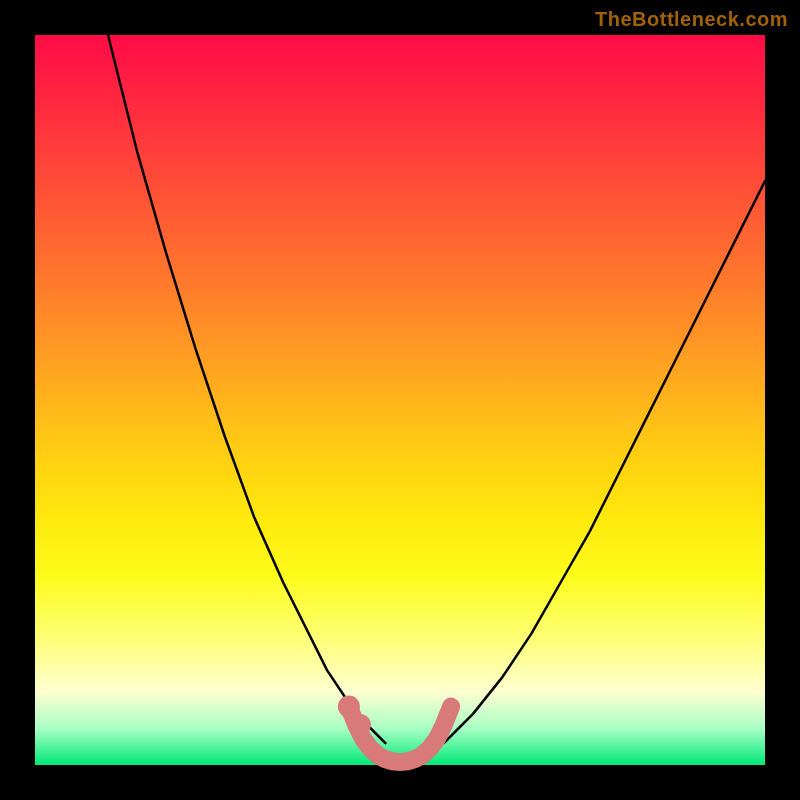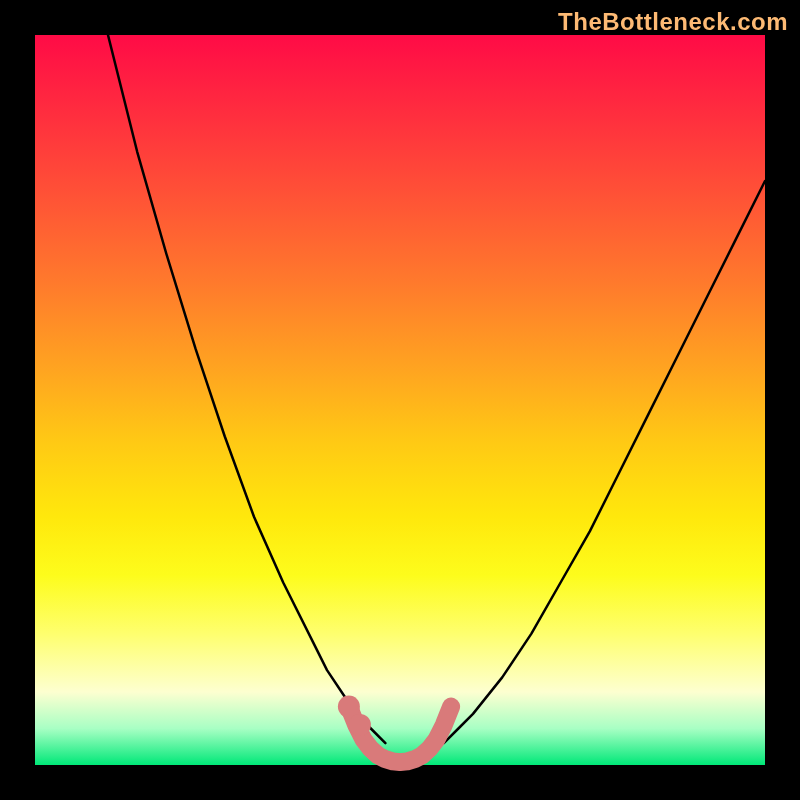--- a/index.html
+++ b/index.html
@@ -36,23 +36,23 @@
       #fdffd0 90%,
       #a8ffc4 95%,
       #00e878 100%
     );
   }
   .watermark {
     position: absolute;
     top: 8px;
     right: 12px;
     font-family: Arial, Helvetica, sans-serif;
-    font-size: 24px;
+    font-size: 20px;
     font-weight: 600;
-    color: #fdba74;
+    color: #a16207;
     letter-spacing: 0.5px;
     user-select: none;
   }
   svg.curves {
     position: absolute;
     left: 0;
     top: 0;
     width: 730px;
     height: 730px;
     overflow: visible;

